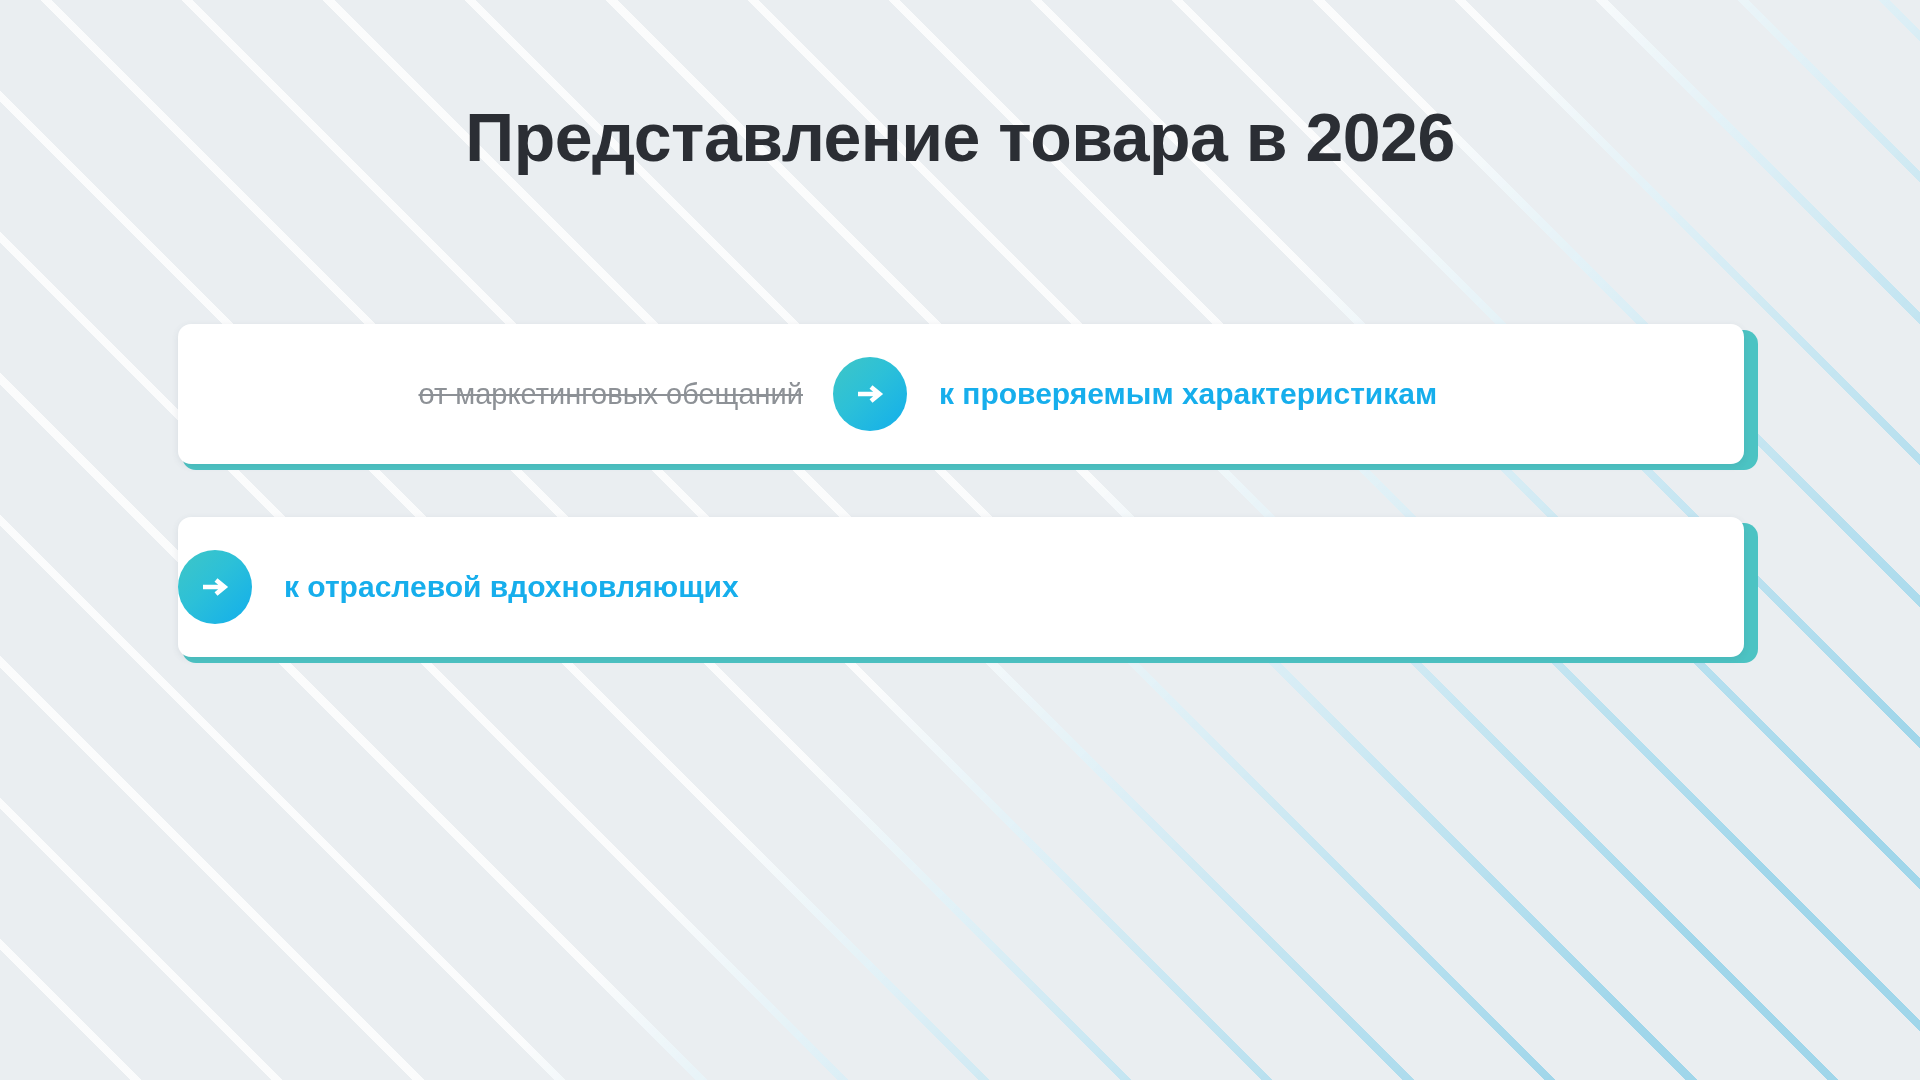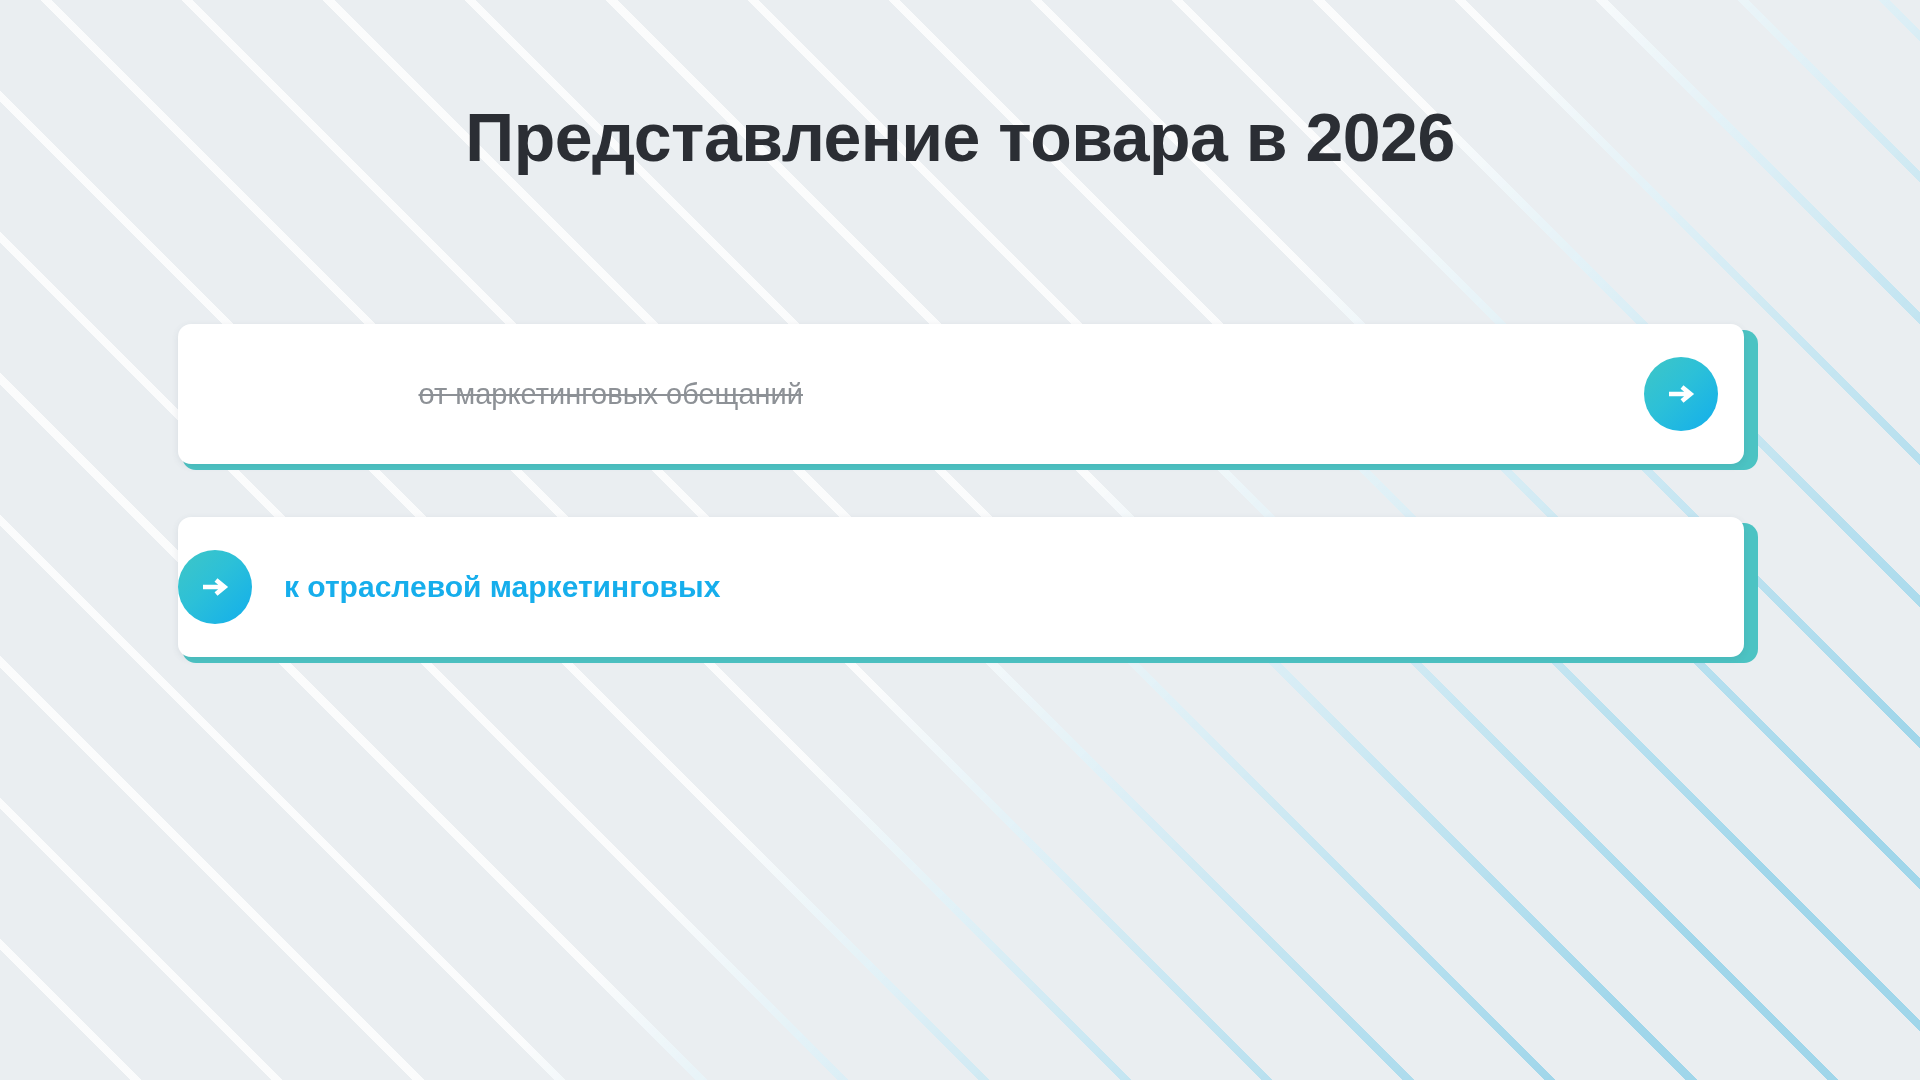--- a/index.html
+++ b/index.html
@@ -94,21 +94,20 @@
     left:0;
     top:0;
     width:1566px;
     height:140px;
     background:#ffffff;
     border-radius:13px;
     box-shadow:0 2px 7px rgba(60,80,100,0.10);
     display:flex;
     align-items:center;
     padding:0 26px 0 0;
-    justify-content:space-between;
   }
 
   .row-old {
     width:655px;
     flex:0 0 655px;
     text-align:right;
     padding-right:30px;
     font-size:29px;
     font-weight:normal;
     color:#8d9196;
@@ -153,30 +152,31 @@
 
     <div class="row-wrap">
       <div class="row-backing"></div>
       <div class="row-card">
         <div class="row-old">от маркетинговых обещаний</div>
         <div class="arrow-badge">
           <svg width="38" height="38" viewBox="0 0 38 38" aria-hidden="true">
             <path d="M7 19 H26 M20 12 L28.5 19 L20 26" fill="none" stroke="#ffffff" stroke-width="4.6" stroke-linecap="butt" stroke-linejoin="miter"></path>
           </svg>
         </div>
+        <div class="row-new">к проверяемым характеристикам</div>
       </div>
     </div>
 
     <div class="row-wrap">
       <div class="row-backing"></div>
       <div class="row-card">
         <div class="arrow-badge">
           <svg width="38" height="38" viewBox="0 0 38 38" aria-hidden="true">
             <path d="M7 19 H26 M20 12 L28.5 19 L20 26" fill="none" stroke="#ffffff" stroke-width="4.6" stroke-linecap="butt" stroke-linejoin="miter"></path>
           </svg>
         </div>
-        <div class="row-new">к отраслевой маркетинговых</div>
+        <div class="row-new">к отраслевой вдохновляющих</div>
       </div>
     </div>
 
 
   </div>
 </div>
 
 </body></html>

